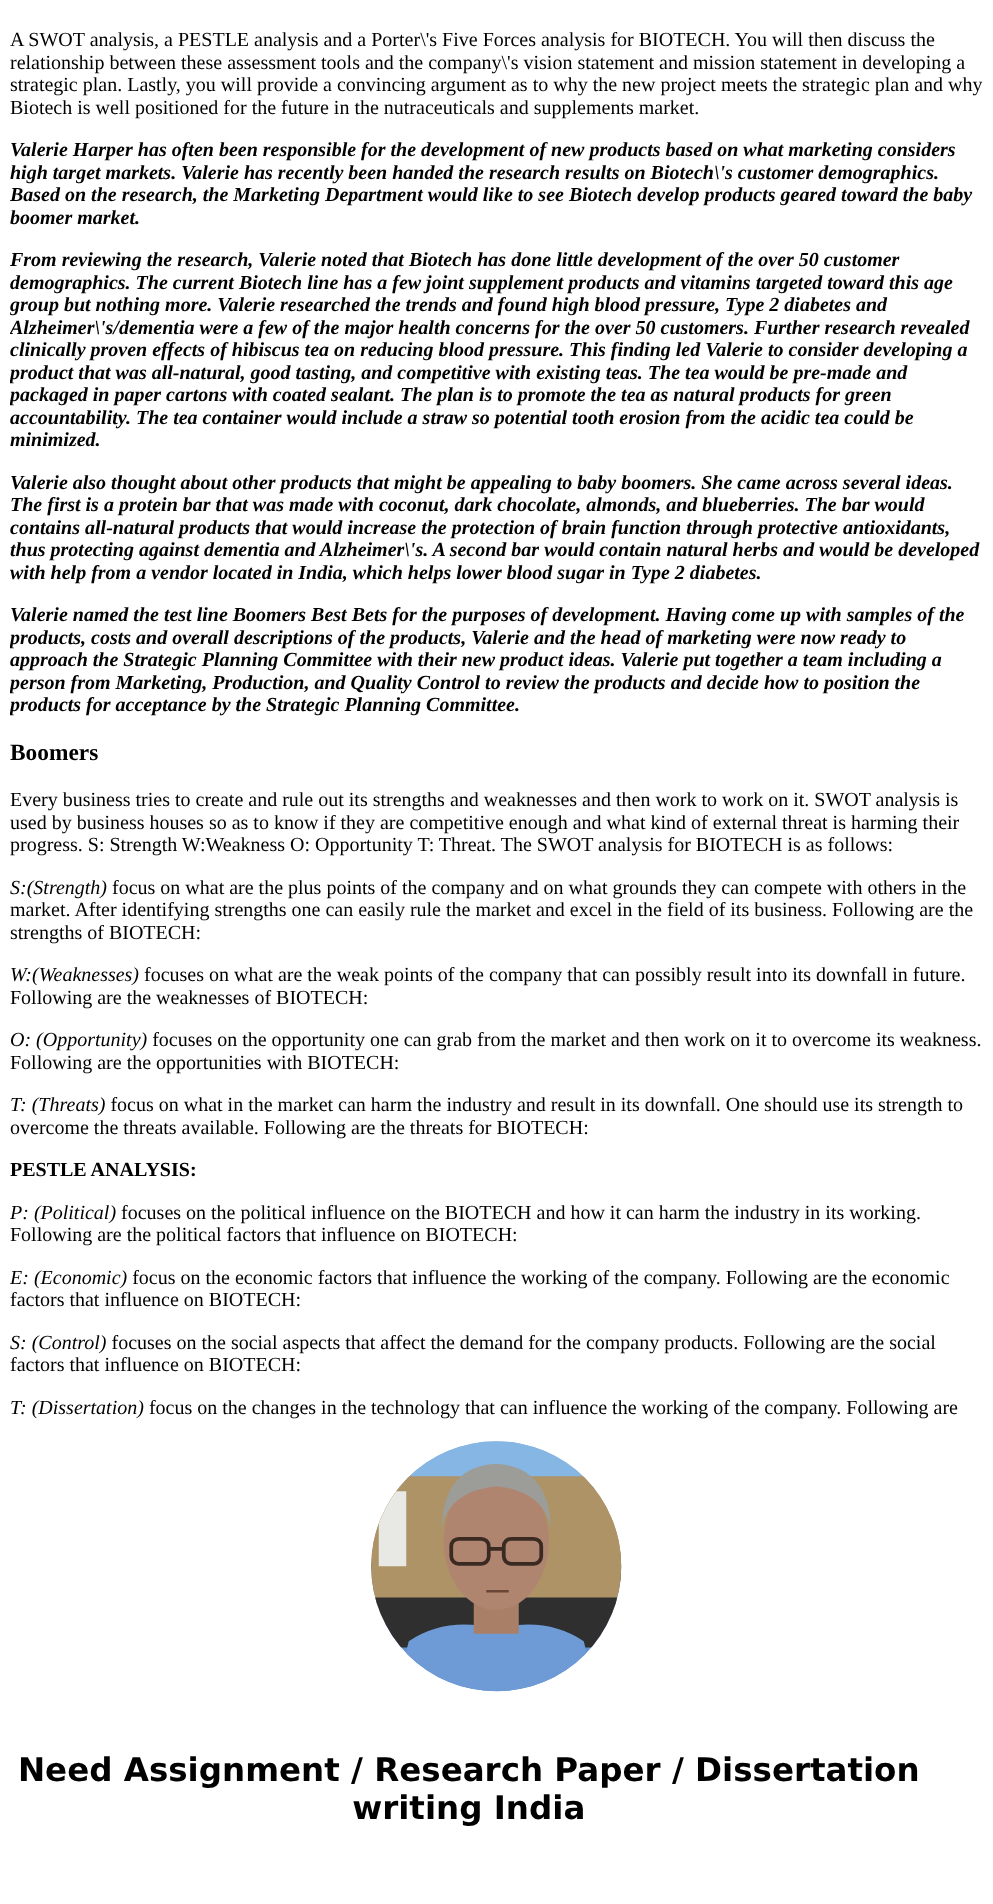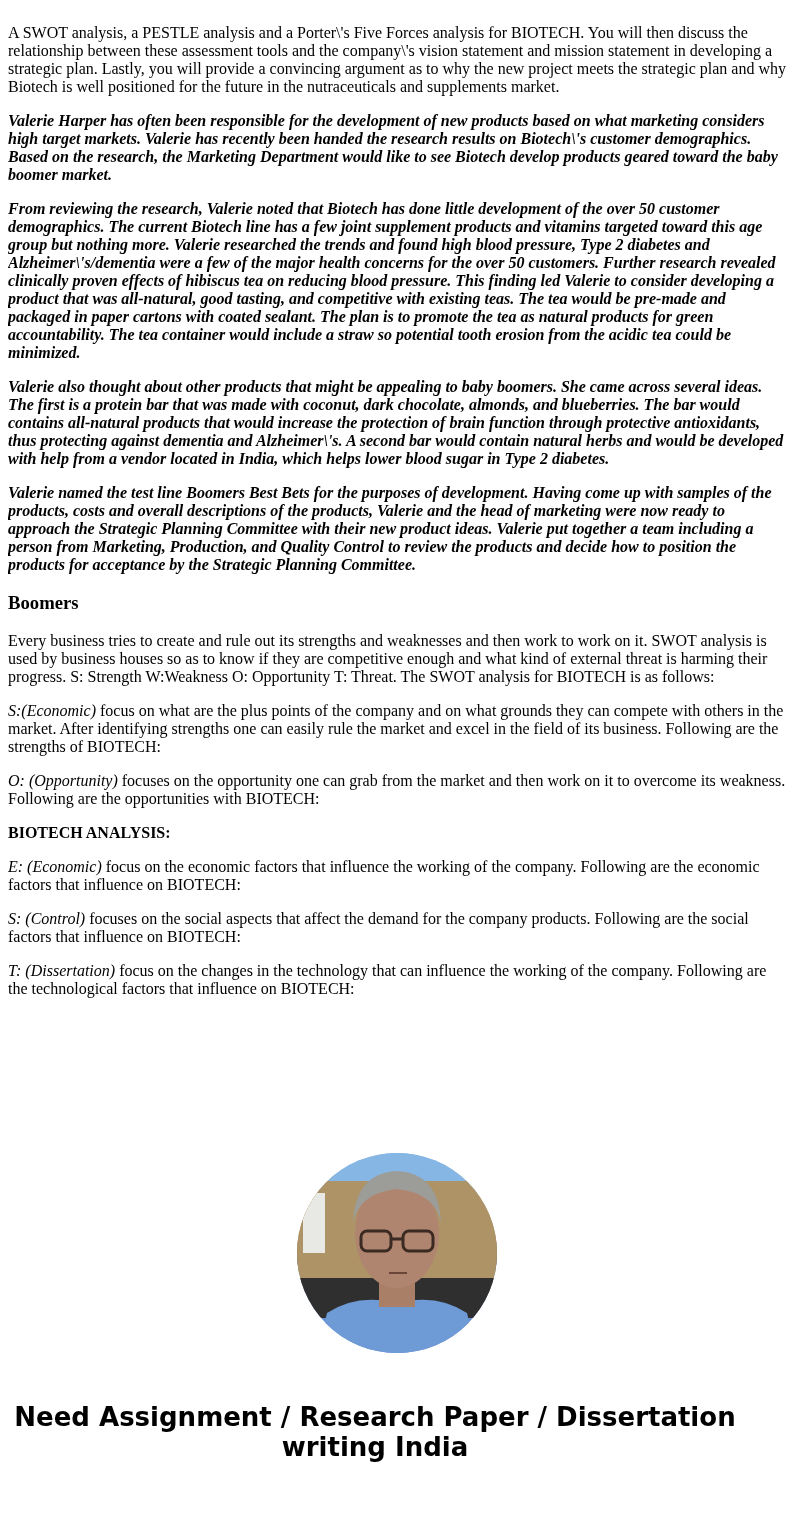--- a/index.html
+++ b/index.html
@@ -32,24 +32,27 @@
 <div class="doc">
   <p>A SWOT analysis, a PESTLE analysis and a Porter\'s Five Forces analysis for BIOTECH. You will then discuss the relationship between these assessment tools and the company\'s vision statement and mission statement in developing a strategic plan.  Lastly, you will provide a convincing argument as to why the new project meets the strategic plan and why Biotech is well positioned for the future in the nutraceuticals and supplements market.</p>
   <p class="italic">Valerie Harper has often been responsible for the development of new products based on what marketing considers high target markets. Valerie has recently been handed the research results on Biotech\'s customer demographics. Based on the research, the Marketing Department would like to see Biotech develop products geared toward the baby boomer market.</p>
   <p class="italic">From reviewing the research, Valerie noted that Biotech has done little development of the over 50 customer demographics. The current Biotech line has a few joint supplement products and vitamins targeted toward this age group but nothing more. Valerie researched the trends and found high blood pressure, Type 2 diabetes and Alzheimer\'s/dementia were a few of the major health concerns for the over 50 customers. Further research revealed clinically proven effects of hibiscus tea on reducing blood pressure. This finding led Valerie to consider developing a product that was all-natural, good tasting, and competitive with existing teas. The tea would be pre-made and packaged in paper cartons with coated sealant. The plan is to promote the tea as natural products for green accountability. The tea container would include a straw so potential tooth erosion from the acidic tea could be minimized.</p>
   <p class="italic">Valerie also thought about other products that might be appealing to baby boomers. She came across several ideas. The first is a protein bar that was made with coconut, dark chocolate, almonds, and blueberries. The bar would contains all-natural products that would increase the protection of brain function through protective antioxidants, thus protecting against dementia and Alzheimer\'s. A second bar would contain natural herbs and would be developed with help from a vendor located in India, which helps lower blood sugar in Type 2 diabetes.</p>
   <p class="italic">Valerie named the test line Boomers Best Bets for the purposes of development. Having come up with samples of the products, costs and overall descriptions of the products, Valerie and the head of marketing were now ready to approach the Strategic Planning Committee with their new product ideas. Valerie put together a team including a person from Marketing, Production, and Quality Control to review the products and decide how to position the products for acceptance by the Strategic Planning Committee.</p>
 
   <h3>Boomers</h3>
 
   <p>Every business tries to create and rule out its strengths and weaknesses and then work to work on it. SWOT analysis is used by business houses so as to know if they are competitive enough and what kind of external threat is harming their progress. S: Strength W:Weakness O: Opportunity T: Threat. The SWOT analysis for BIOTECH is as follows:</p>
-  <p><span class="lbl">S:(Economic)</span><span> focus on what are the plus points of the company and on what grounds they can compete with others in the market. After identifying strengths one can easily rule the market and excel in the field of its business. Following are the strengths of BIOTECH:</span></p>
+  <p><span class="lbl">S:(Strength)</span><span> focus on what are the plus points of the company and on what grounds they can compete with others in the market. After identifying strengths one can easily rule the market and excel in the field of its business. Following are the strengths of BIOTECH:</span></p>
+  <p><span class="lbl">W:(Weaknesses)</span><span> focuses on what are the weak points of the company that can possibly result into its downfall in future. Following are the weaknesses of BIOTECH:</span></p>
   <p><span class="lbl">O: (Opportunity)</span><span> focuses on the opportunity one can grab from the market and then work on it to overcome its weakness. Following are the opportunities with BIOTECH:</span></p>
+  <p><span class="lbl">T: (Threats)</span><span> focus on what in the market can harm the industry and result in its downfall. One should use its strength to overcome the threats available. Following are the threats for BIOTECH:</span></p>
 
-  <p class="sub">BIOTECH ANALYSIS:</p>
+  <p class="sub">PESTLE ANALYSIS:</p>
+  <p><span class="lbl">P: (Political)</span><span> focuses on the political influence on the BIOTECH and how it can harm the industry in its working. Following are the political factors that influence on BIOTECH:</span></p>
   <p><span class="lbl">E: (Economic)</span><span> focus on the economic factors that influence the working of the company. Following are the economic factors that influence on BIOTECH:</span></p>
   <p><span class="lbl">S: (Control)</span><span> focuses on the social aspects that affect the demand for the company products. Following are the social factors that influence on BIOTECH:</span></p>
   <p><span class="lbl">T: (Dissertation)</span><span> focus on the changes in the technology that can influence the working of the company. Following are the technological factors that influence on BIOTECH:</span></p>
 </div>
 
 <div class="photo-wrap">
   <svg width="200" height="200" viewBox="0 0 200 200">
     <rect x="0" y="0" width="200" height="40" fill="#86b6e4"></rect>
     <rect x="0" y="28" width="200" height="110" fill="#ad9366"></rect>
     <rect x="6" y="40" width="22" height="60" fill="#e8e8e4"></rect>

